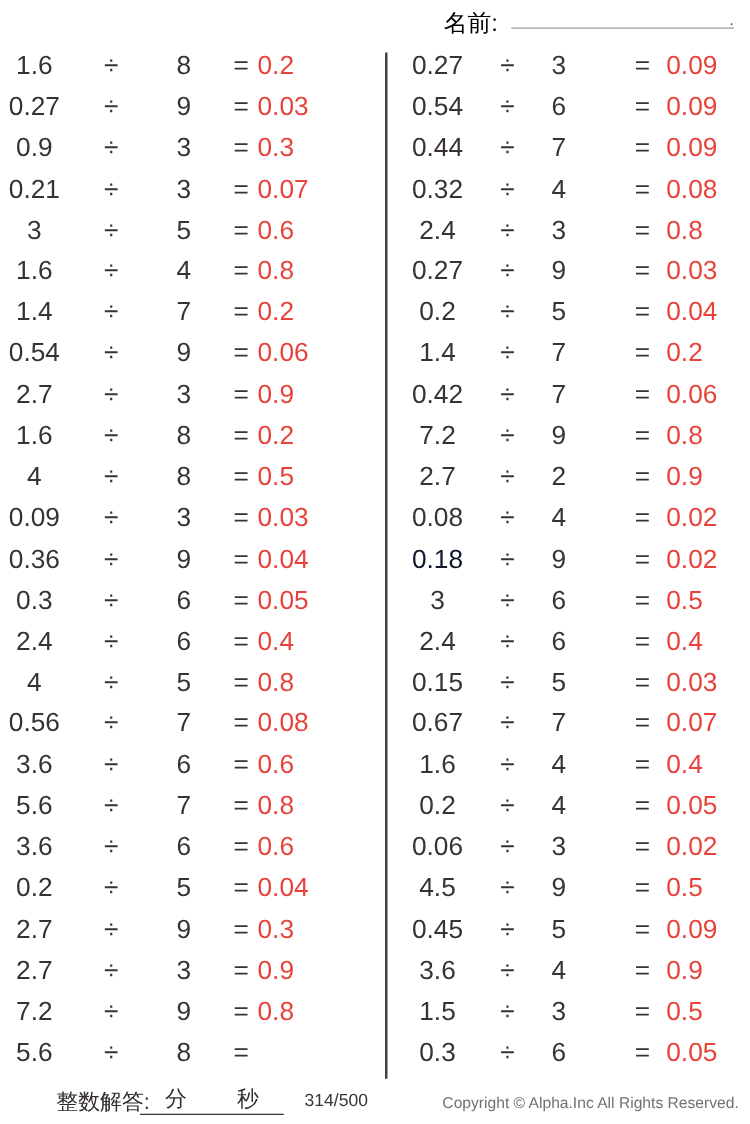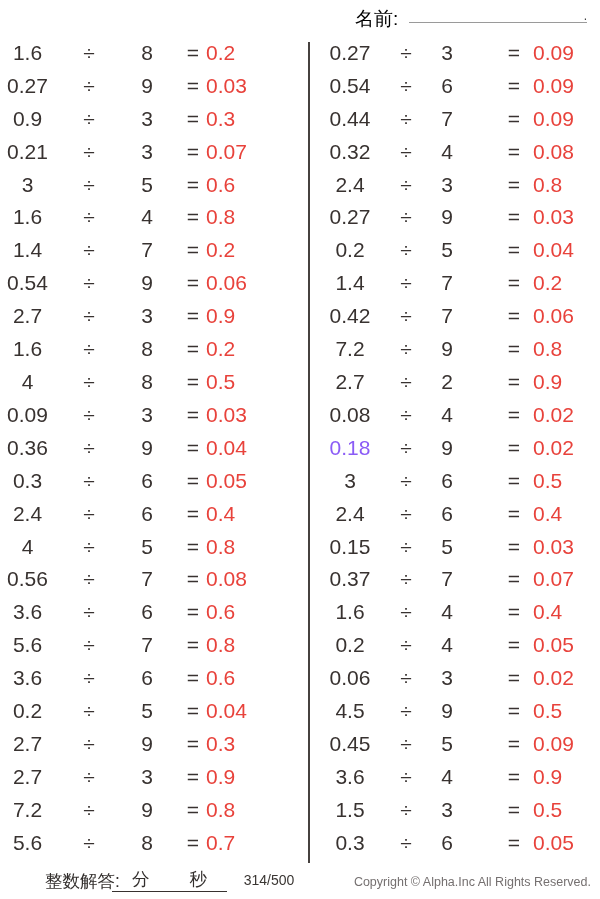--- a/index.html
+++ b/index.html
@@ -223,21 +223,20 @@
         <span class="c c2" style="color: rgb(56, 50, 48);">÷</span>
         <span class="c c3" style="color: rgb(56, 50, 48);">9</span>
         <span class="c c4" style="color: rgb(56, 50, 48);">=</span>
         <span class="c c5" style="color: rgb(232, 66, 59);">0.8</span>
       </div>
       <div class="prow">
         <span class="c c1" style="color: rgb(56, 50, 48);">5.6</span>
         <span class="c c2" style="color: rgb(56, 50, 48);">÷</span>
         <span class="c c3" style="color: rgb(56, 50, 48);">8</span>
         <span class="c c4" style="color: rgb(56, 50, 48);">=</span>
-        <span class="c c5" style="color: rgb(232, 66, 59);">0.7</span>
       </div>
     </div>
   <div class="pcol pcol-right" id="col-right">
       <div class="prow">
         <span class="c c1" style="color: rgb(56, 50, 48);">0.27</span>
         <span class="c c2" style="color: rgb(56, 50, 48);">÷</span>
         <span class="c c3" style="color: rgb(56, 50, 48);">3</span>
         <span class="c c4" style="color: rgb(56, 50, 48);">=</span>
         <span class="c c5" style="color: rgb(232, 66, 59);">0.09</span>
       </div>
@@ -312,21 +311,21 @@
         <span class="c c5" style="color: rgb(232, 66, 59);">0.9</span>
       </div>
       <div class="prow">
         <span class="c c1" style="color: rgb(56, 50, 48);">0.08</span>
         <span class="c c2" style="color: rgb(56, 50, 48);">÷</span>
         <span class="c c3" style="color: rgb(56, 50, 48);">4</span>
         <span class="c c4" style="color: rgb(56, 50, 48);">=</span>
         <span class="c c5" style="color: rgb(232, 66, 59);">0.02</span>
       </div>
       <div class="prow">
-        <span class="c c1" style="color: #8b5cf6;">0.18</span>
+        <span class="c c1" style="color: #0f172a;">0.18</span>
         <span class="c c2" style="color: rgb(56, 50, 48);">÷</span>
         <span class="c c3" style="color: rgb(56, 50, 48);">9</span>
         <span class="c c4" style="color: rgb(56, 50, 48);">=</span>
         <span class="c c5" style="color: rgb(232, 66, 59);">0.02</span>
       </div>
       <div class="prow">
         <span class="c c1" style="color: rgb(56, 50, 48);">3</span>
         <span class="c c2" style="color: rgb(56, 50, 48);">÷</span>
         <span class="c c3" style="color: rgb(56, 50, 48);">6</span>
         <span class="c c4" style="color: rgb(56, 50, 48);">=</span>
@@ -340,21 +339,21 @@
         <span class="c c5" style="color: rgb(232, 66, 59);">0.4</span>
       </div>
       <div class="prow">
         <span class="c c1" style="color: rgb(56, 50, 48);">0.15</span>
         <span class="c c2" style="color: rgb(56, 50, 48);">÷</span>
         <span class="c c3" style="color: rgb(56, 50, 48);">5</span>
         <span class="c c4" style="color: rgb(56, 50, 48);">=</span>
         <span class="c c5" style="color: rgb(232, 66, 59);">0.03</span>
       </div>
       <div class="prow">
-        <span class="c c1" style="color: rgb(56, 50, 48);">0.37</span>
+        <span class="c c1" style="color: rgb(56, 50, 48);">0.67</span>
         <span class="c c2" style="color: rgb(56, 50, 48);">÷</span>
         <span class="c c3" style="color: rgb(56, 50, 48);">7</span>
         <span class="c c4" style="color: rgb(56, 50, 48);">=</span>
         <span class="c c5" style="color: rgb(232, 66, 59);">0.07</span>
       </div>
       <div class="prow">
         <span class="c c1" style="color: rgb(56, 50, 48);">1.6</span>
         <span class="c c2" style="color: rgb(56, 50, 48);">÷</span>
         <span class="c c3" style="color: rgb(56, 50, 48);">4</span>
         <span class="c c4" style="color: rgb(56, 50, 48);">=</span>

